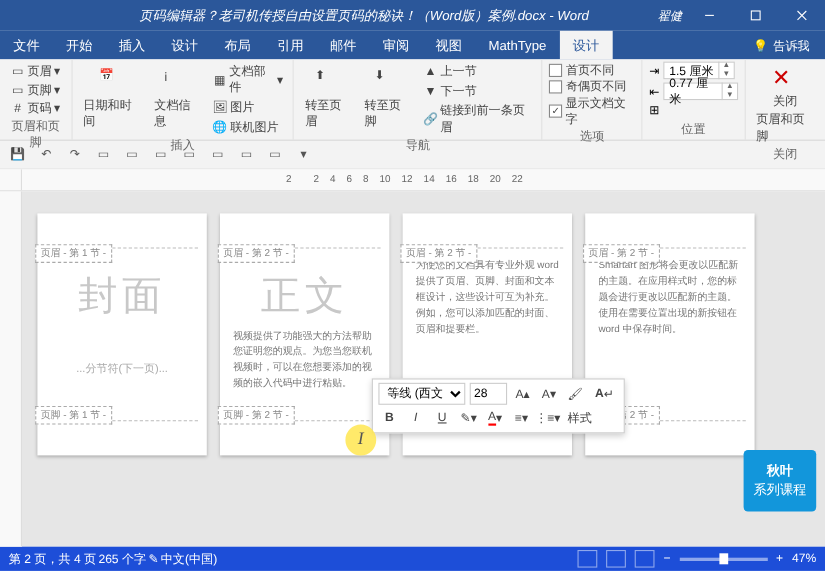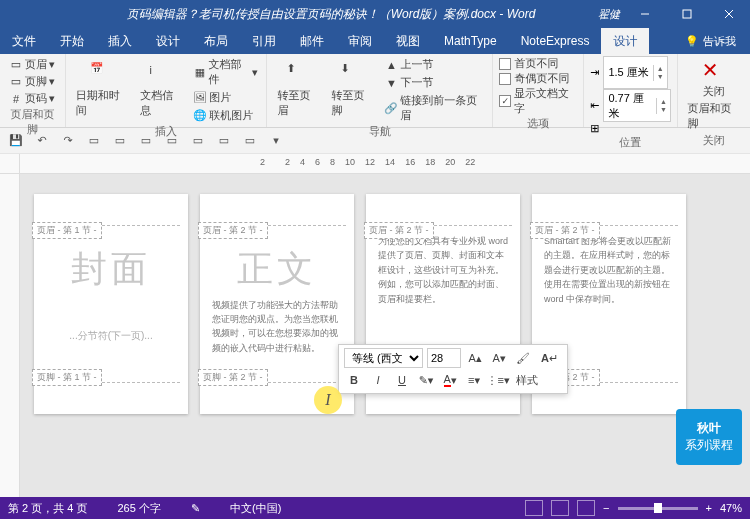--- a/index.html
+++ b/index.html
@@ -21,21 +21,21 @@
 .ribbon { height: 74px; background: #f3f3f3; border-bottom: 1px solid #d4d4d4; display: flex; }
 .group { border-right: 1px solid #e1e1e1; padding: 2px 6px; display:flex; flex-direction:column; justify-content:space-between; }
 .group .row { display:flex; align-items:center; gap:4px; }
 .group .label { text-align:center; font-size:11px; color:#666; }
 .sbtn { display:flex; align-items:center; gap:2px; padding:1px 3px; cursor:pointer; font-size:11px; color:#444; }
 .sbtn .ic { width:14px; height:14px; display:inline-flex; align-items:center; justify-content:center; }
 .vbtn { display:flex; flex-direction:column; align-items:center; gap:2px; padding:2px 4px; cursor:pointer; font-size:11px; color:#444; }
 .vbtn .ic { width:24px; height:24px; }
 .cbox { display:flex; align-items:center; gap:3px; font-size:11px; color:#444; }
 .cbox .cb { width:12px; height:12px; border:1px solid #888; background:#fff; display:inline-flex; align-items:center; justify-content:center; font-size:9px; }
-.spin { display:flex; align-items:center; border:1px solid #ccc; background:#fff; height:33px; font-size:11px; }
+.spin { display:flex; align-items:center; border:1px solid #ccc; background:#fff; height:16px; font-size:11px; }
 .spin span { padding:0 4px; }
 .spin .arrows { width:14px; border-left:1px solid #ccc; display:flex; flex-direction:column; }
 .spin .arrows div { height:8px; text-align:center; font-size:7px; line-height:8px; color:#666; }
 
 
 .qat { height: 26px; background:#f3f3f3; border-bottom:1px solid #e5e5e5; display:flex; align-items:center; padding:0 6px; gap:6px; }
 .qat .qb { width:20px; height:20px; display:flex; align-items:center; justify-content:center; color:#555; cursor:pointer; }
 
 
 .ruler-area { height:20px; background:#f9f9f9; border-bottom:1px solid #ddd; display:flex; }
@@ -65,21 +65,21 @@
 .minitoolbar .fontsize { width:34px; }
 .minitoolbar .mb { width:20px; height:20px; display:flex; align-items:center; justify-content:center; cursor:pointer; color:#444; border-radius:2px; }
 
 .cursor-spot { position:absolute; width:28px; height:28px; border-radius:50%; background:rgba(255,230,80,0.85); left:294px; top:212px; display:flex; align-items:center; justify-content:center; font-style:italic; font-family:serif; font-size:16px; color:#555; }
 
 
 .watermark { position:absolute; right:8px; bottom:32px; width:66px; height:56px; background:#1296db; color:#fff; display:flex; flex-direction:column; align-items:center; justify-content:center; font-size:12px; border-radius:4px; }
 .watermark .top { font-size:12px; font-weight:bold; }
 
 
-.status { height:22px; background:#4c1d95; color:#fff; display:flex; align-items:center; padding:1px 8px; font-size:11px; gap:30px; }
+.status { height:22px; background:#1d4ed8; color:#fff; display:flex; align-items:center; padding:1px 8px; font-size:11px; gap:2px; }
 .status .right { margin-left:auto; display:flex; align-items:center; gap:8px; }
 .status .vb { width:18px; height:16px; border:1px solid rgba(255,255,255,0.5); cursor:pointer; }
 .zoom-slider { width:80px; height:3px; background:rgba(255,255,255,0.5); position:relative; }
 .zoom-slider .thumb { position:absolute; width:8px; height:10px; background:#fff; top:-4px; left:36px; }
 
 svg { display:block; }
 </style>
 </head>
 <body>
 
@@ -111,21 +111,20 @@
   <div class="tab">文件</div>
   <div class="tab">开始</div>
   <div class="tab">插入</div>
   <div class="tab">设计</div>
   <div class="tab">布局</div>
   <div class="tab">引用</div>
   <div class="tab">邮件</div>
   <div class="tab">审阅</div>
   <div class="tab">视图</div>
   <div class="tab">MathType</div>
-  <div class="tab">NoteExpress</div>
   <div class="tab active">设计</div>
   <div class="tell">
     <span>💡</span>
     <span>告诉我</span>
   </div>
 </div>
 
 <div class="ribbon">
   <div class="group">
     <div class="sbtn"><span class="ic">▭</span><span>页眉</span> ▾</div>

